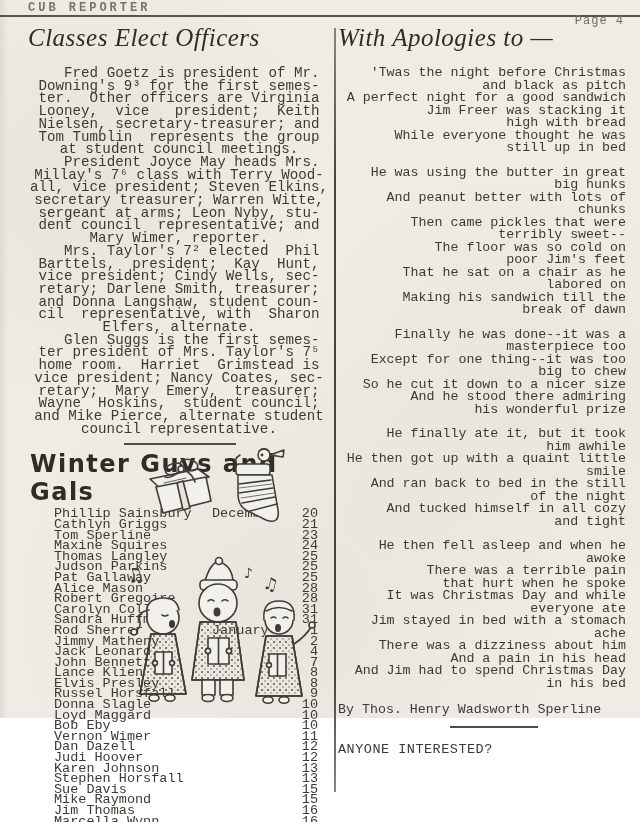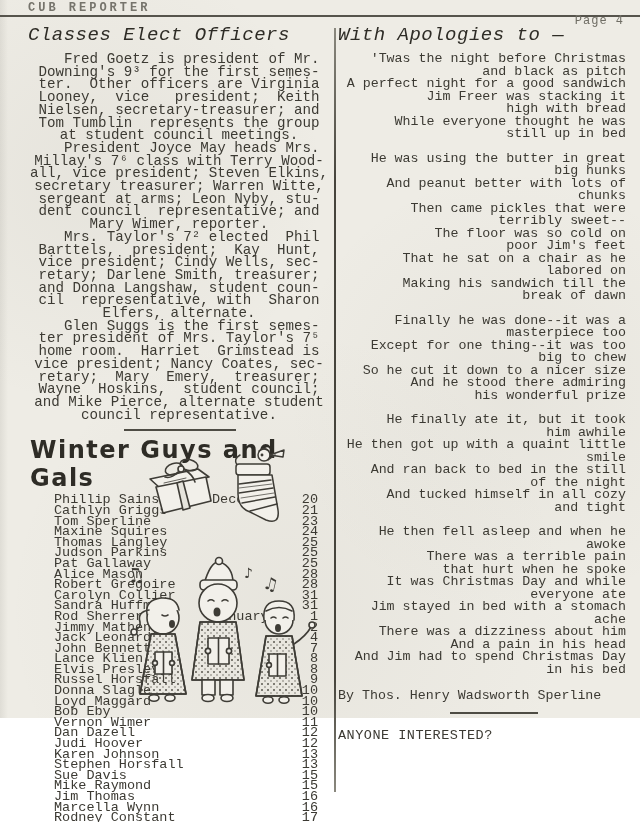--- a/index.html
+++ b/index.html
@@ -19,23 +19,23 @@
   }
   .masthead-bar{position:absolute;left:0;top:0;right:0;height:15px;border-bottom:2px solid #56544c;}
   .masthead{position:absolute;left:28px;top:1px;font-size:12px;letter-spacing:3px;color:#76746c;font-weight:bold;}
   .page-number{position:absolute;right:16px;top:14px;font-size:12px;letter-spacing:1px;color:#6f6d64;}
   .col-divider{position:absolute;left:334px;top:28px;width:2px;height:764px;background:linear-gradient(#8a887e,#46443c 20%,#46443c 85%,#8a887e);}
 
   .col-left{position:absolute;left:28px;top:24px;width:302px;}
   .col-right{position:absolute;left:338px;top:24px;width:288px;}
 
   .script-title{
-    font-family:Liberation Mono, monospace;
-    font-style:italic;font-weight:400;font-size:19px;color:#2e2c26;
-    margin:0 0 7px 0;letter-spacing:0.5px;
+    font-family:Liberation Serif, serif;
+    font-style:italic;font-weight:400;font-size:25px;color:#2e2c26;
+    margin:0 0 15px 0;letter-spacing:0.5px;
   }
   .mono{white-space:pre-wrap;text-align:center;}
   .article-body{font-size:14.2px;line-height:12.7px;}
   .article-body .para{white-space:pre-wrap;}
 
   .rule-short{height:2px;background:#4e4c44;width:112px;margin:8px 0 5px 96px;}
   .hand-title{
     font-family:"DejaVu Sans","Liberation Sans",sans-serif;
     font-weight:700;font-size:24px;color:#2e2c26;letter-spacing:1.5px;
     margin:0 0 3px 2px;

